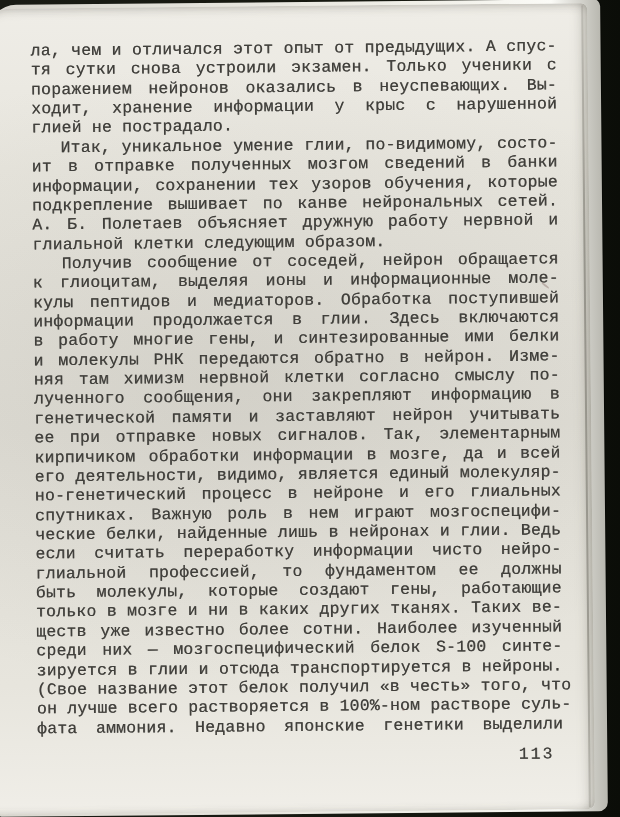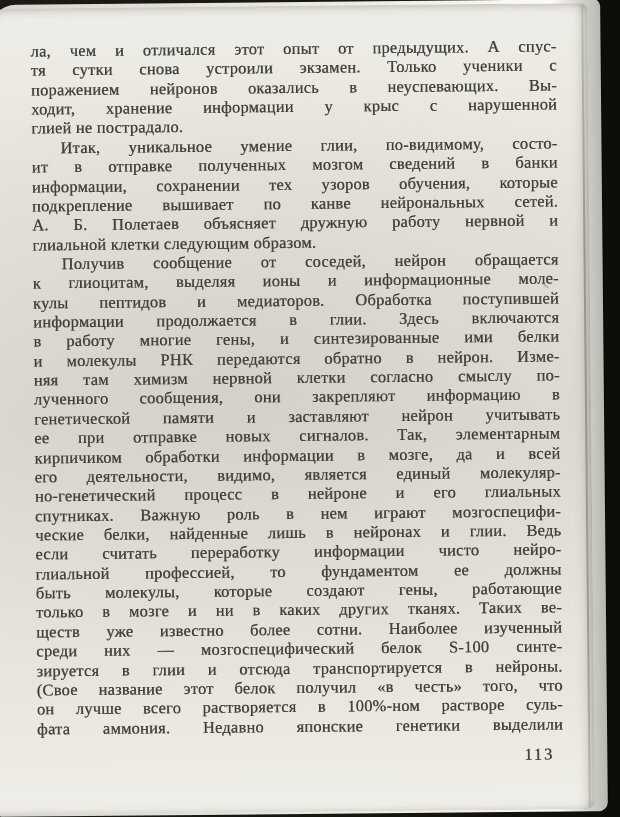--- a/index.html
+++ b/index.html
@@ -6,20 +6,21 @@
   body {
     width: 620px; height: 817px;
     font-family: "Liberation Serif", "DejaVu Serif", serif;
     overflow: hidden;
   }
   .scene {
     position: relative;
     width: 620px; height: 817px;
     background: linear-gradient(90deg, #191b14 0%, #15170f 70%, #0b0d08 100%);
     overflow: hidden;
+    font-family: Liberation Mono, monospace;
   }
   
   .fore-edge {
     position: absolute;
     left: -8px; top: 2px;
     width: 612px; height: 812px;
     transform: rotate(-0.55deg);
     transform-origin: 50% 50%;
     border-radius: 28px 7px 9px 7px;
     background: linear-gradient(90deg, #d8d6ce 0%, #f2f1ea 75%, #fbfbf7 92%, #b9b8b0 100%);

